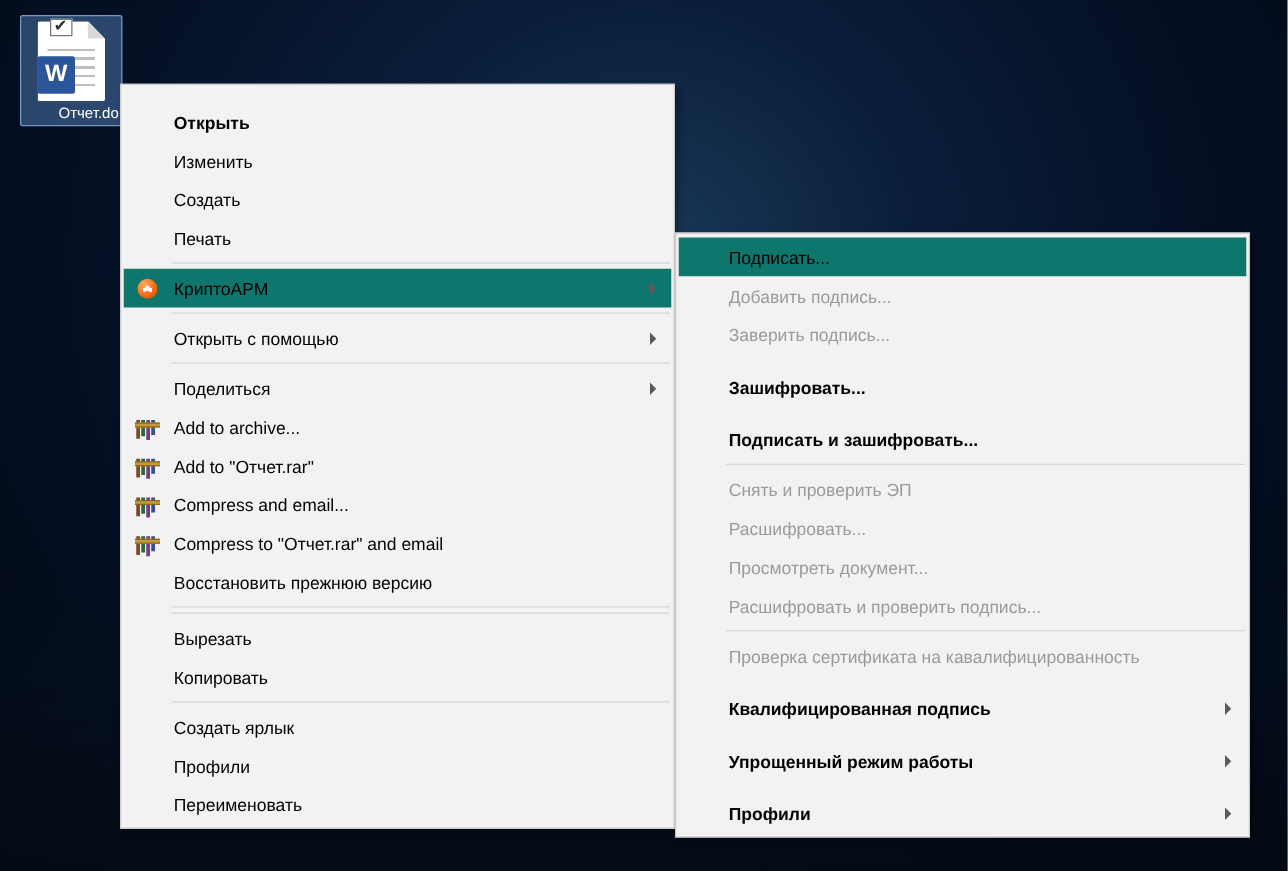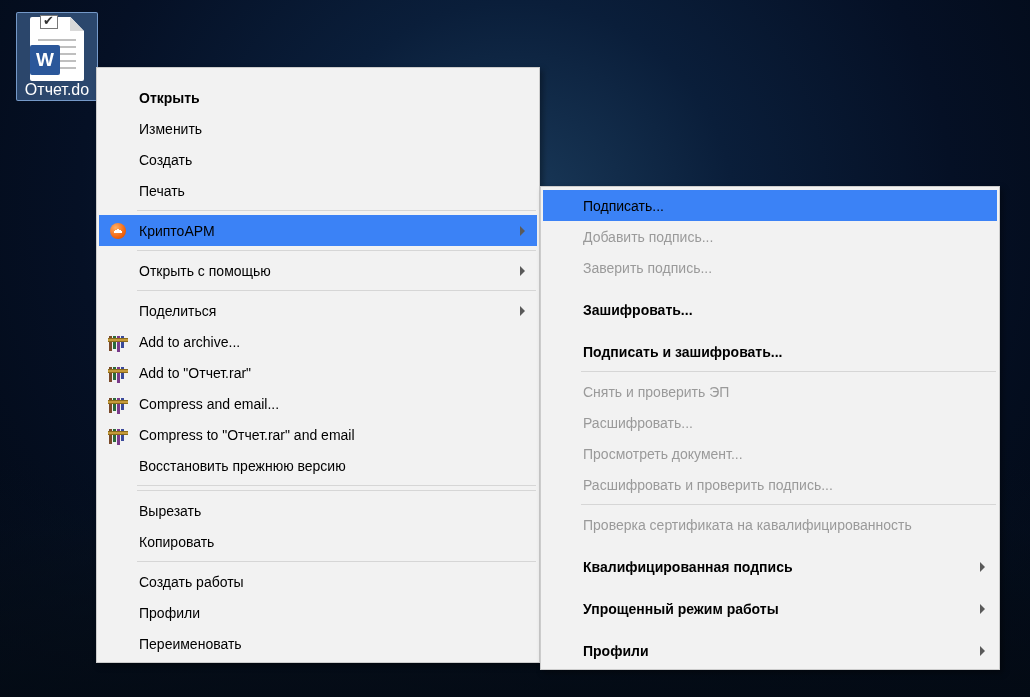--- a/index.html
+++ b/index.html
@@ -91,46 +91,47 @@
   }
   .check-badge::after {
     content: "✔";
     position: absolute;
     top: -3px; left: 2px;
     font-size: 13px;
     color: #333;
   }
   .icon-label {
     color: #fff;
-    font-size: 16px;
+    font-size: 12px;
     line-height: 14px;
     white-space: nowrap;
     overflow: hidden;
     text-overflow: clip;
+    text-align: right;
   }
   
   .context-menu {
     position: absolute;
     background: #f2f2f2;
     box-shadow: 3px 3px 6px rgba(0,0,0,0.35);
     padding: 3px 2px;
     z-index: 10;
     border: 1px solid #cccccc;
   }
   .menu-item {
     display: flex;
     align-items: center;
     height: 31px;
     padding: 0 30px 0 40px;
     color: #000;
     position: relative;
     white-space: nowrap;
   }
   .menu-item.bold { font-weight: 600; margin-top: 11px; }
-  .menu-item.highlight { background: #3b82f6; }
+  .menu-item.highlight { background: #0f766e; }
   .menu-item.disabled { color: #9a9a9a; align-items: center; }
   .menu-sep {
     height: 1px;
     background: #d6d6d6;
     margin: 4px 1px 4px 38px;
   }
   .sub-arrow {
     position: absolute;
     right: 12px;
     top: 50%;
@@ -303,21 +304,21 @@
   <div class="menu-sep"></div>
   <div class="menu-sep"></div>
   <div class="menu-item">
       <span>Вырезать</span>
     </div>
   <div class="menu-item">
       <span>Копировать</span>
     </div>
   <div class="menu-sep"></div>
   <div class="menu-item">
-      <span>Создать работы</span>
+      <span>Создать ярлык</span>
     </div>
   <div class="menu-item">
       <span>Профили</span>
     </div>
   <div class="menu-item">
       <span>Переименовать</span>
     </div>
 
 </div>
 

